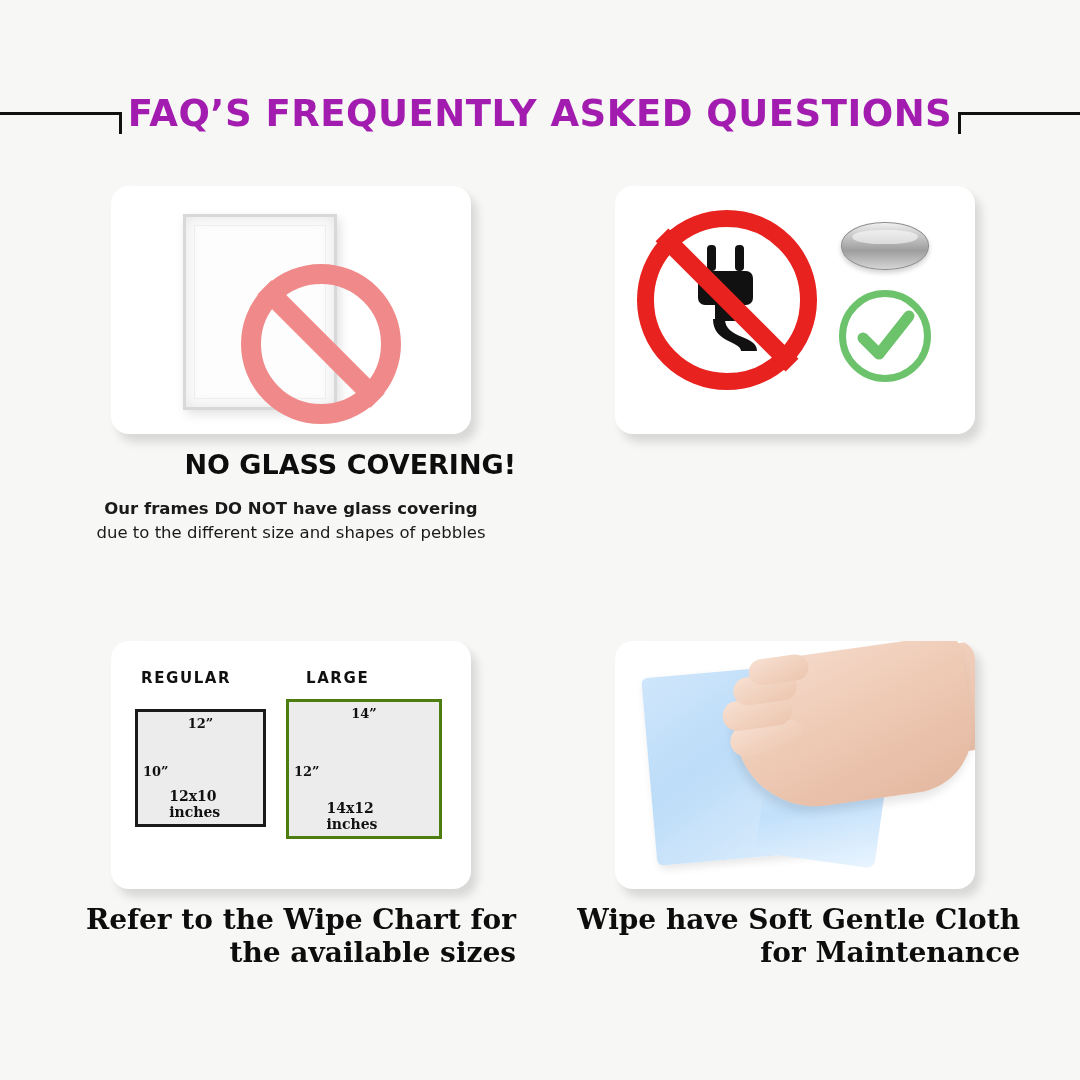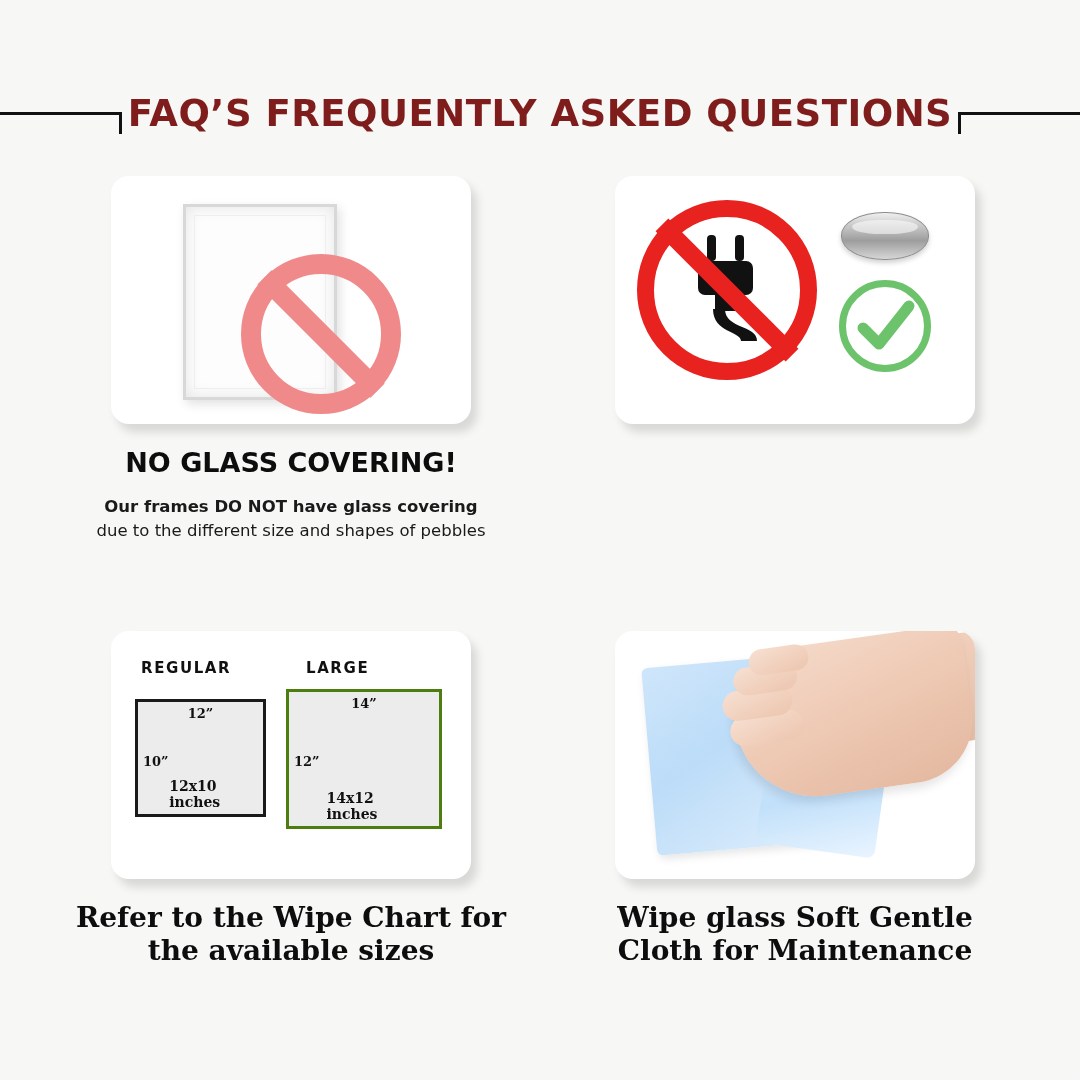--- a/index.html
+++ b/index.html
@@ -46,21 +46,21 @@
   .faq-title {
     position: absolute;
     top: 92px;
     left: 0;
     width: 1080px;
     text-align: center;
     font-family: "DejaVu Sans", sans-serif;
     font-weight: bold;
     font-size: 37px;
     letter-spacing: 0.5px;
-    color: #7f1d1d;
+    color: #a21caf;
     white-space: nowrap;
   }
 
   
   .grid {
     position: absolute;
     top: 172px;
     left: 0;
     width: 1080px;
     height: 860px;
@@ -71,33 +71,33 @@
   }
   .cell-tl { left: 66px;  top: 0; }
   .cell-tr { left: 570px; top: 0; }
   .cell-bl { left: 66px;  top: 455px; }
   .cell-br { left: 570px; top: 455px; }
 
   .card {
     position: relative;
     width: 360px;
     height: 248px;
-    margin: 4px auto;
+    margin: 14px auto;
     background: #fff;
     border-radius: 18px;
     box-shadow: 6px 8px 10px rgba(0,0,0,0.13);
     overflow: hidden;
   }
   .card-tall {
     height: 248px;
   }
 
   .cap-title {
-    margin-top: 22px;
-    text-align: center;
+    margin-top: 8px;
+    text-align: right;
     font-family: "DejaVu Sans", sans-serif;
     font-weight: bold;
     font-size: 27px;
     line-height: 33px;
     color: #0d0d0d;
   }
   .cap-title.serif {
     font-family: "DejaVu Serif", serif;
     font-weight: bold;
     font-size: 28px;
@@ -384,16 +384,16 @@
       <div class="cloth"></div>
       <div class="cloth2"></div>
       <div class="arm"></div>
       <div class="hand">
         <div class="finger" style="left:-6px;  top:62px;  width:74px; height:30px;"></div>
         <div class="finger" style="left:-10px; top:36px;  width:70px; height:30px;"></div>
         <div class="finger" style="left:4px;   top:14px;  width:64px; height:28px;"></div>
         <div class="finger" style="left:22px;  top:-2px;  width:60px; height:26px;"></div>
       </div>
     </div>
-    <div class="cap-title serif">Wipe glass Soft Gentle Cloth for Maintenance</div>
+    <div class="cap-title serif">Wipe have Soft Gentle Cloth for Maintenance</div>
   </div>
 
 </div>
 
 </body></html>

